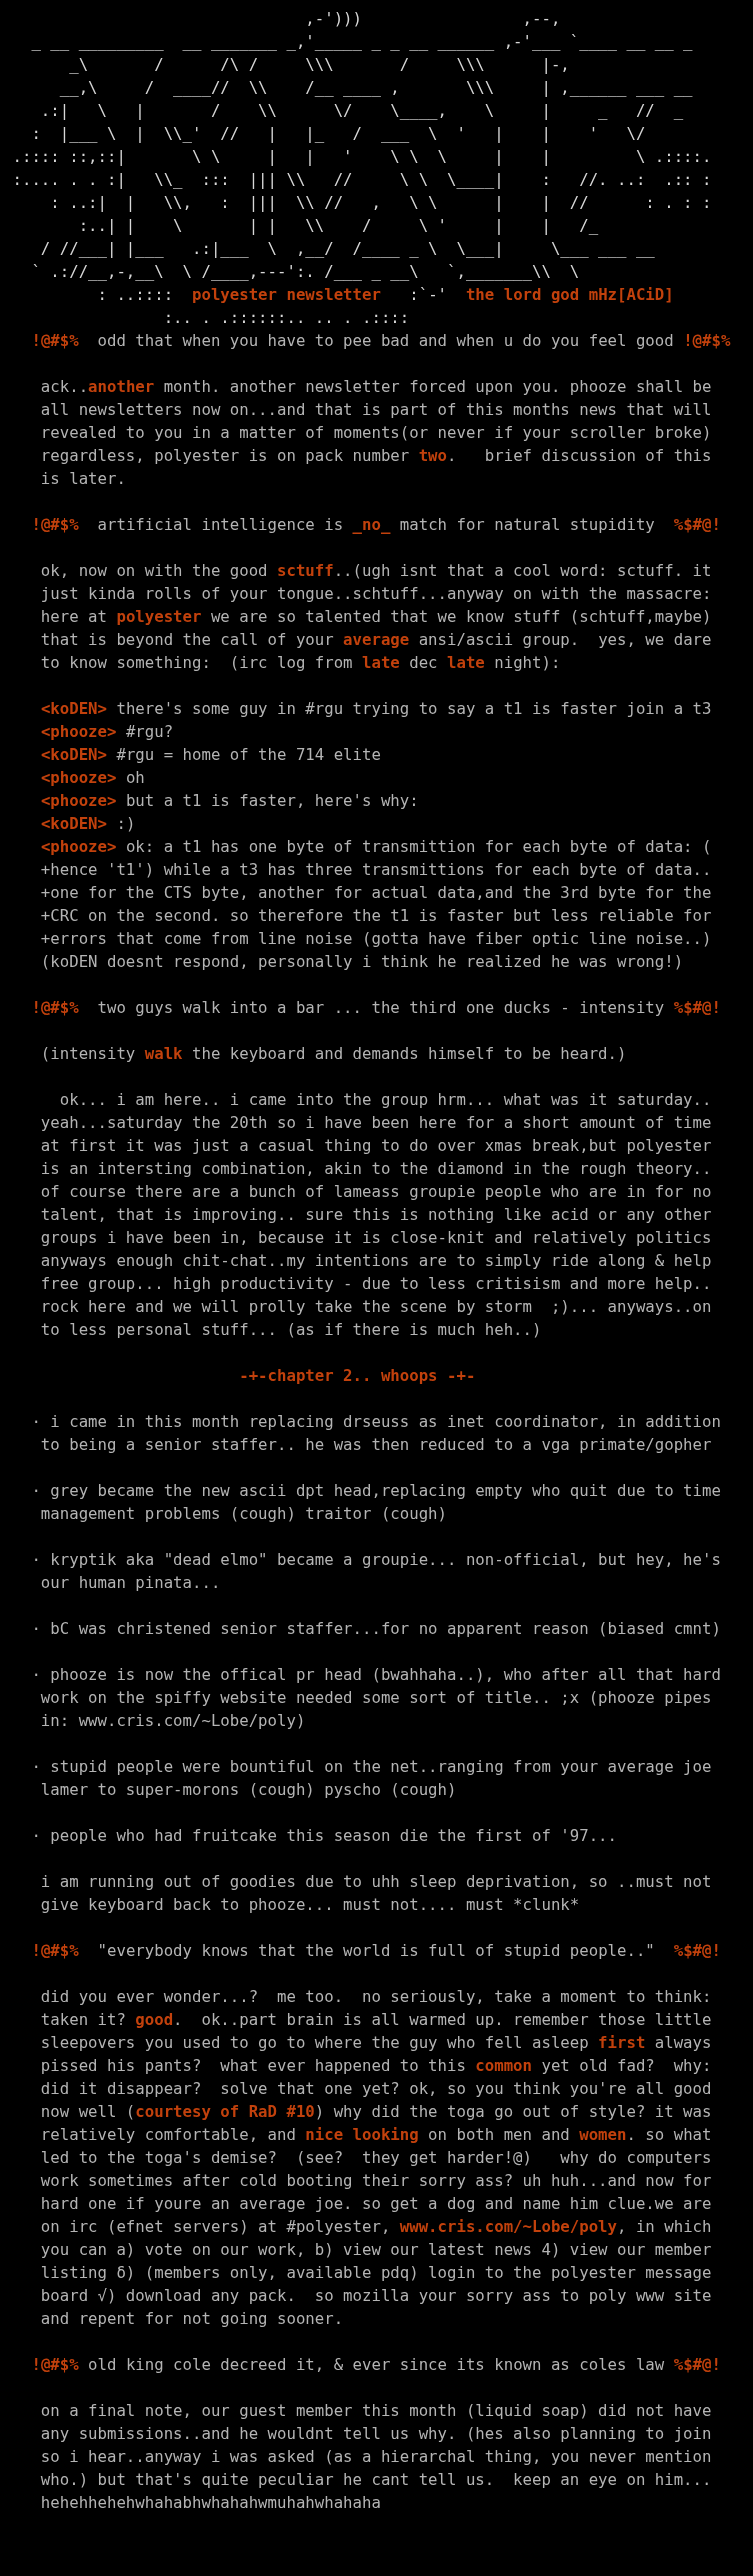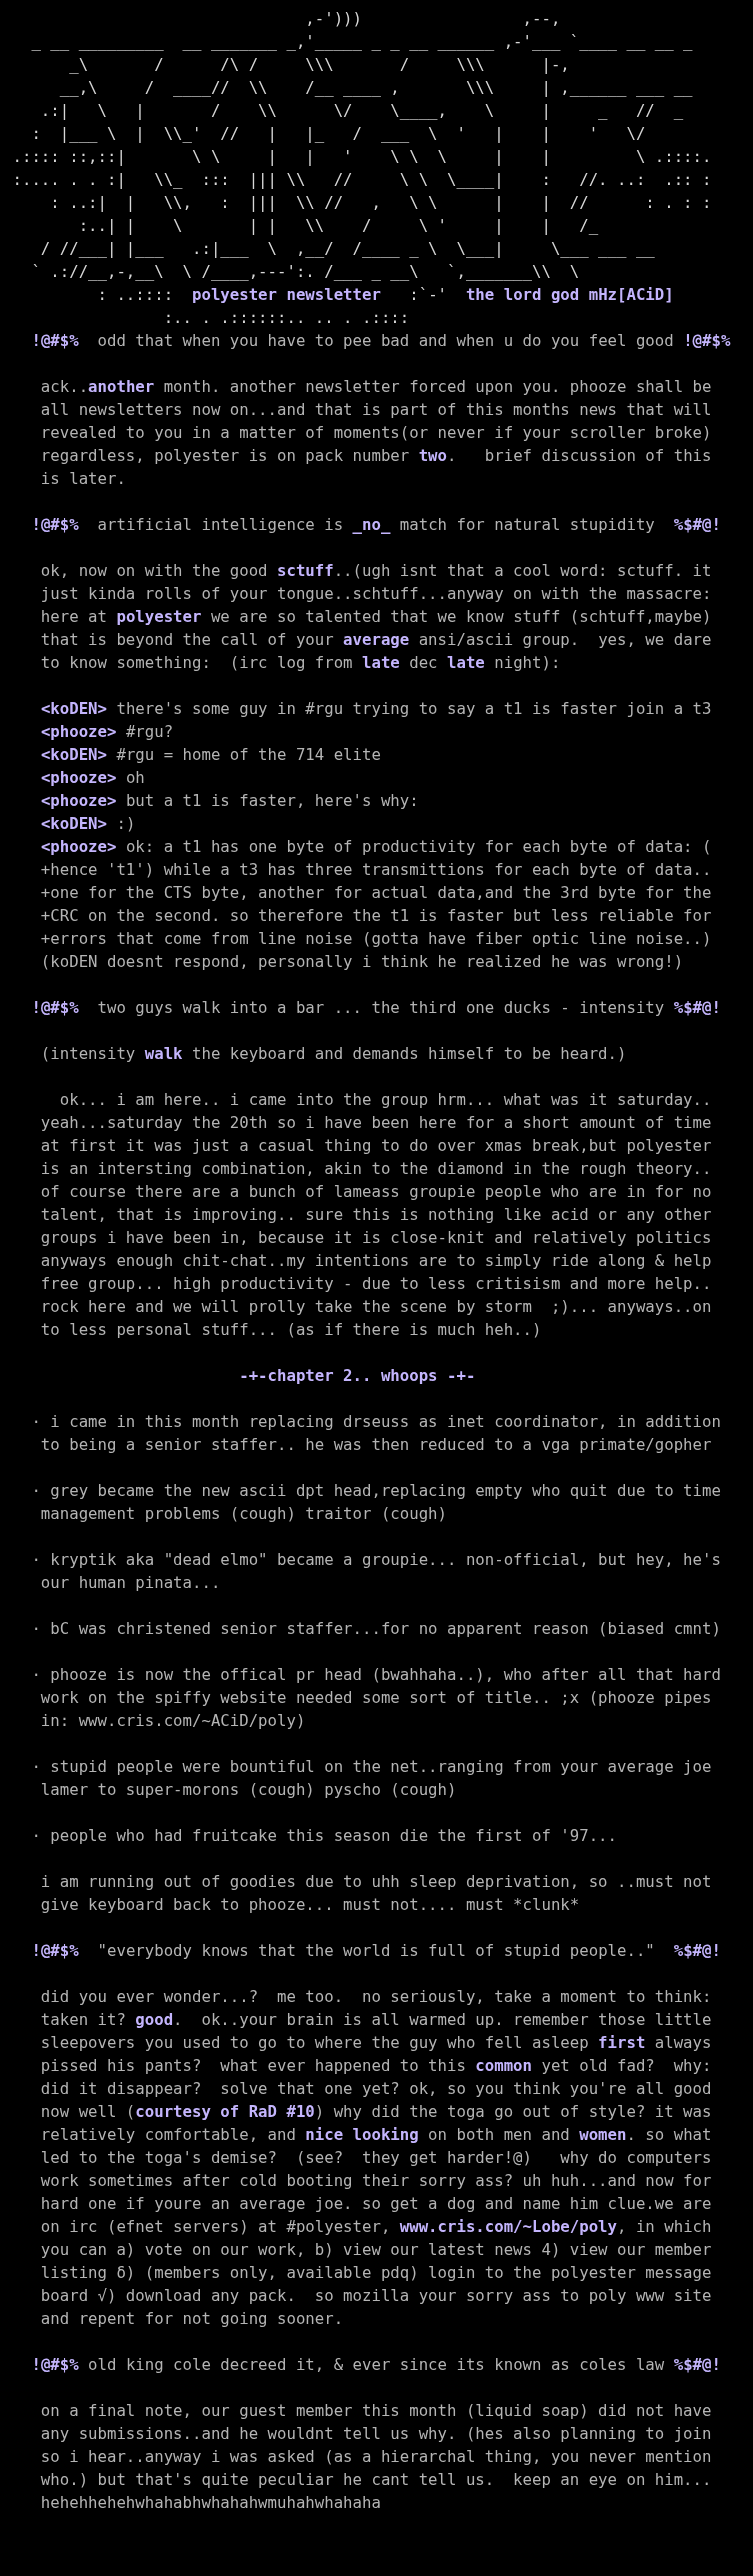--- a/index.html
+++ b/index.html
@@ -22,21 +22,21 @@
   }
   .line {
     white-space: pre;
     height: 23px;
     overflow: hidden;
   }
   .line.art {
     color: #d8d8d8;
   }
   .b {
-    color: #c4b5fd;
+    color: #c2410c;
     font-weight: bold;
   }
 </style>
 </head>
 <body>
 
 <div class="page">
   <div>
       <div class="line art"><span>                                ,-')))                 ,--,</span></div>
       <div class="line art"><span>   _ __ _________  __ _______ _,'_____ _ _ __ ______ ,-'___ `____ __ __ _</span></div>
@@ -69,21 +69,21 @@
       <div class="line"><span>    here at </span><span class="b">polyester</span><span> we are so talented that we know stuff (schtuff,maybe)</span></div>
       <div class="line"><span>    that is beyond the call of your </span><span class="b">average</span><span> ansi/ascii group.  yes, we dare</span></div>
       <div class="line"><span>    to know something:  (irc log from </span><span class="b">late</span><span> dec </span><span class="b">late</span><span> night):</span></div>
       <div class="line">&nbsp;</div>
       <div class="line"><span>    </span><span class="b">&lt;koDEN&gt;</span><span> there's some guy in #rgu trying to say a t1 is faster join a t3</span></div>
       <div class="line"><span>    </span><span class="b">&lt;phooze&gt;</span><span> #rgu?</span></div>
       <div class="line"><span>    </span><span class="b">&lt;koDEN&gt;</span><span> #rgu = home of the 714 elite</span></div>
       <div class="line"><span>    </span><span class="b">&lt;phooze&gt;</span><span> oh</span></div>
       <div class="line"><span>    </span><span class="b">&lt;phooze&gt;</span><span> but a t1 is faster, here's why:</span></div>
       <div class="line"><span>    </span><span class="b">&lt;koDEN&gt;</span><span> :)</span></div>
-      <div class="line"><span>    </span><span class="b">&lt;phooze&gt;</span><span> ok: a t1 has one byte of productivity for each byte of data: (</span></div>
+      <div class="line"><span>    </span><span class="b">&lt;phooze&gt;</span><span> ok: a t1 has one byte of transmittion for each byte of data: (</span></div>
       <div class="line"><span>    +hence 't1') while a t3 has three transmittions for each byte of data..</span></div>
       <div class="line"><span>    +one for the CTS byte, another for actual data,and the 3rd byte for the</span></div>
       <div class="line"><span>    +CRC on the second. so therefore the t1 is faster but less reliable for</span></div>
       <div class="line"><span>    +errors that come from line noise (gotta have fiber optic line noise..)</span></div>
       <div class="line"><span>    (koDEN doesnt respond, personally i think he realized he was wrong!)</span></div>
       <div class="line">&nbsp;</div>
       <div class="line"><span>   </span><span class="b">!@#$%</span><span>  two guys walk into a bar ... the third one ducks - intensity </span><span class="b">%$#@!</span></div>
       <div class="line">&nbsp;</div>
       <div class="line"><span>    (intensity </span><span class="b">walk</span><span> the keyboard and demands himself to be heard.)</span></div>
       <div class="line">&nbsp;</div>
@@ -107,34 +107,34 @@
       <div class="line"><span>   · grey became the new ascii dpt head,replacing empty who quit due to time</span></div>
       <div class="line"><span>    management problems (cough) traitor (cough)</span></div>
       <div class="line">&nbsp;</div>
       <div class="line"><span>   · kryptik aka "dead elmo" became a groupie... non-official, but hey, he's</span></div>
       <div class="line"><span>    our human pinata...</span></div>
       <div class="line">&nbsp;</div>
       <div class="line"><span>   · bC was christened senior staffer...for no apparent reason (biased cmnt)</span></div>
       <div class="line">&nbsp;</div>
       <div class="line"><span>   · phooze is now the offical pr head (bwahhaha..), who after all that hard</span></div>
       <div class="line"><span>    work on the spiffy website needed some sort of title.. ;x (phooze pipes</span></div>
-      <div class="line"><span>    in: www.cris.com/~ACiD/poly)</span></div>
+      <div class="line"><span>    in: www.cris.com/~Lobe/poly)</span></div>
       <div class="line">&nbsp;</div>
       <div class="line"><span>   · stupid people were bountiful on the net..ranging from your average joe</span></div>
       <div class="line"><span>    lamer to super-morons (cough) pyscho (cough)</span></div>
       <div class="line">&nbsp;</div>
       <div class="line"><span>   · people who had fruitcake this season die the first of '97...</span></div>
       <div class="line">&nbsp;</div>
       <div class="line"><span>    i am running out of goodies due to uhh sleep deprivation, so ..must not</span></div>
       <div class="line"><span>    give keyboard back to phooze... must not.... must *clunk*</span></div>
       <div class="line">&nbsp;</div>
       <div class="line"><span>   </span><span class="b">!@#$%</span><span>  "everybody knows that the world is full of stupid people.."  </span><span class="b">%$#@!</span></div>
       <div class="line">&nbsp;</div>
       <div class="line"><span>    did you ever wonder...?  me too.  no seriously, take a moment to think:</span></div>
-      <div class="line"><span>    taken it? </span><span class="b">good</span><span>.  ok..your brain is all warmed up. remember those little</span></div>
+      <div class="line"><span>    taken it? </span><span class="b">good</span><span>.  ok..part brain is all warmed up. remember those little</span></div>
       <div class="line"><span>    sleepovers you used to go to where the guy who fell asleep </span><span class="b">first</span><span> always</span></div>
       <div class="line"><span>    pissed his pants?  what ever happened to this </span><span class="b">common</span><span> yet old fad?  why:</span></div>
       <div class="line"><span>    did it disappear?  solve that one yet? ok, so you think you're all good</span></div>
       <div class="line"><span>    now well (</span><span class="b">courtesy of RaD #10</span><span>) why did the toga go out of style? it was</span></div>
       <div class="line"><span>    relatively comfortable, and </span><span class="b">nice looking</span><span> on both men and </span><span class="b">women</span><span>. so what</span></div>
       <div class="line"><span>    led to the toga's demise?  (see?  they get harder!@)   why do computers</span></div>
       <div class="line"><span>    work sometimes after cold booting their sorry ass? uh huh...and now for</span></div>
       <div class="line"><span>    hard one if youre an average joe. so get a dog and name him clue.we are</span></div>
       <div class="line"><span>    on irc (efnet servers) at #polyester, </span><span class="b">www.cris.com/~Lobe/poly</span><span>, in which</span></div>
       <div class="line"><span>    you can a) vote on our work, b) view our latest news 4) view our member</span></div>

